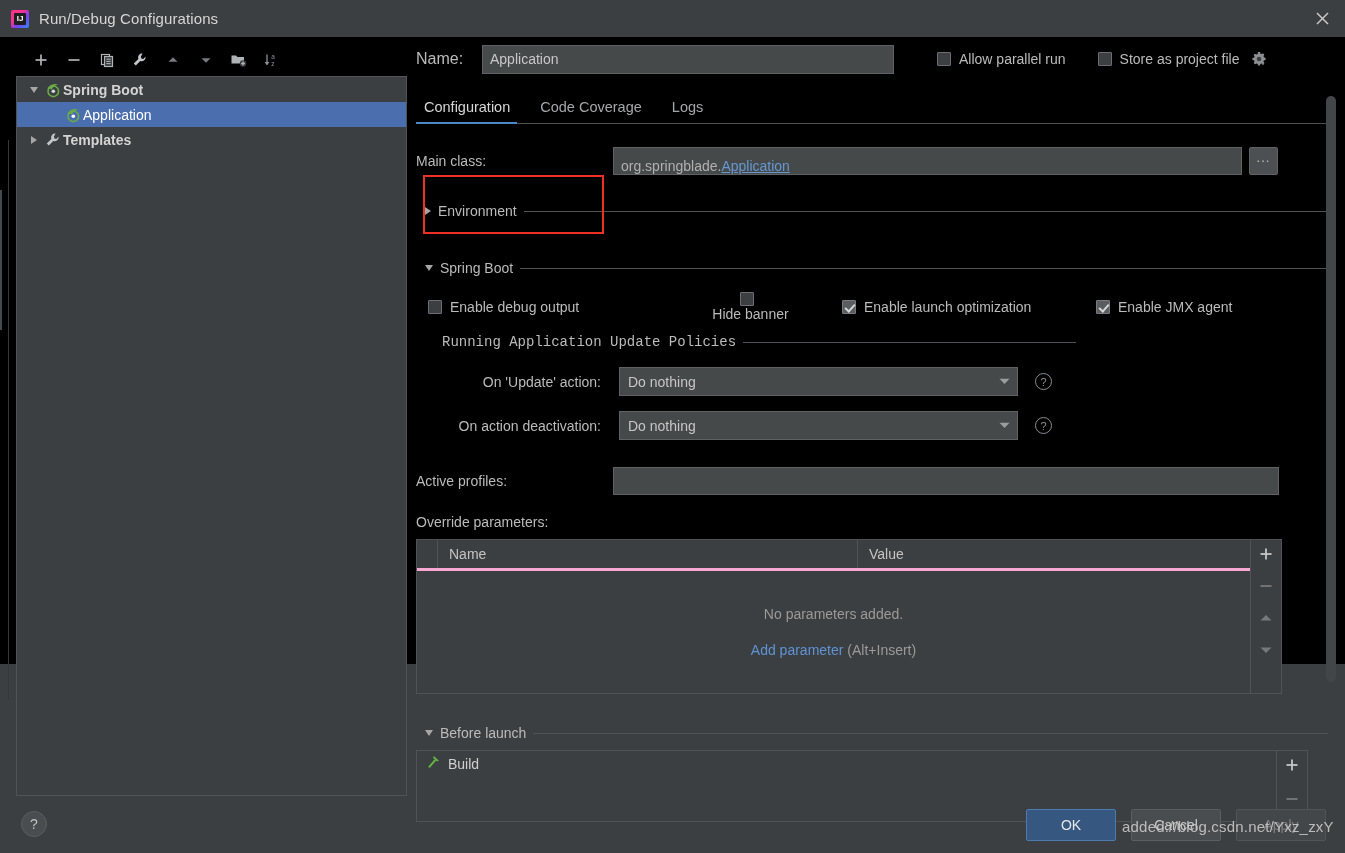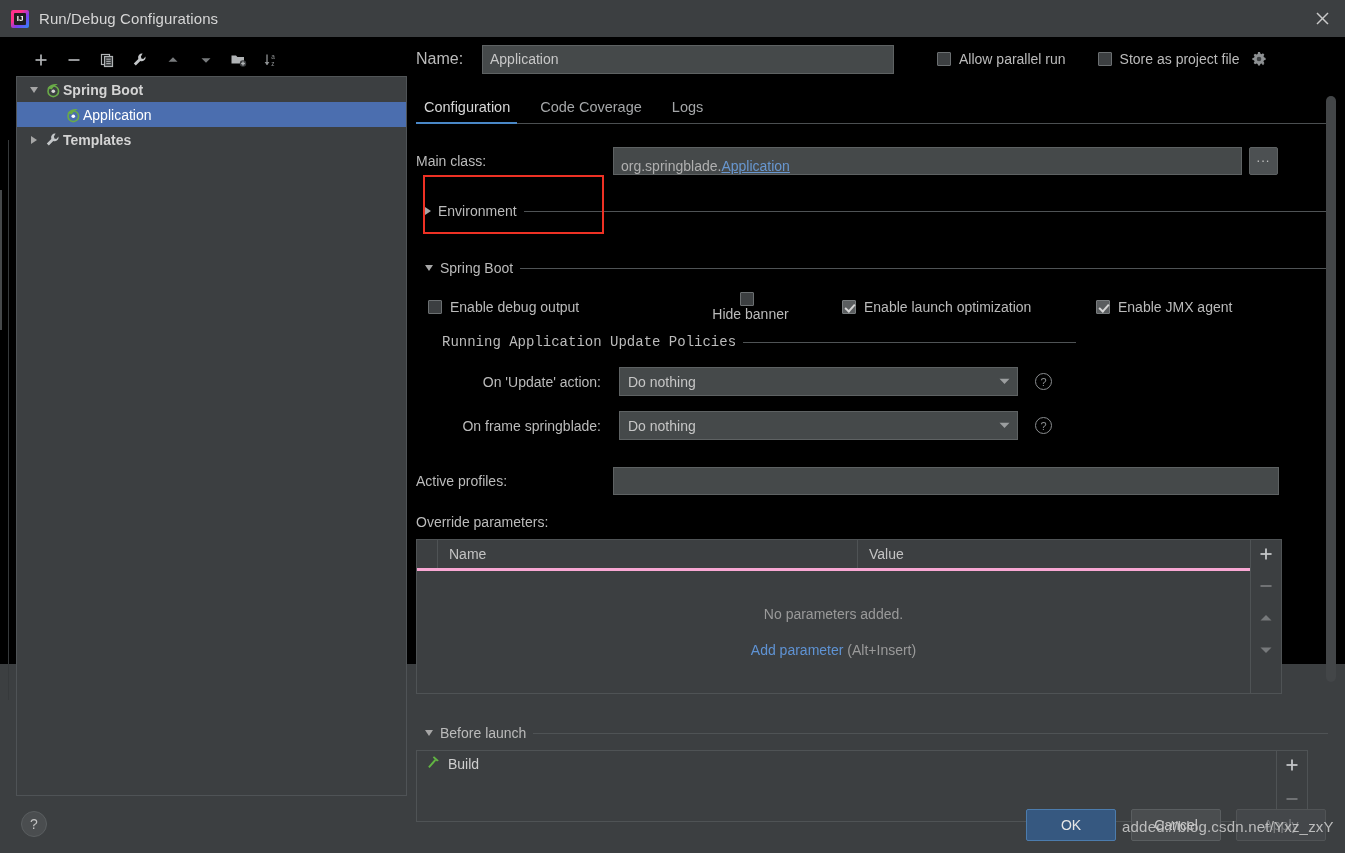--- a/index.html
+++ b/index.html
@@ -510,21 +510,21 @@
           <span class="combo-arrow">
             <svg width="11" height="7" viewBox="0 0 11 7">
                 <path d="M0.5 0.8 L5.5 6 L10.5 0.8 Z" fill="#9b9e9f"></path>
               </svg>
           </span>
         </div>
         <div class="help-icon">?</div>
       </div>
 
       <div class="row" style="margin-top:15px;">
-        <div class="field-label" style="width:185px; text-align:right;">On frame springblade:</div>
+        <div class="field-label" style="width:185px; text-align:right;">On action deactivation:</div>
         <div class="combo" style="margin-left:18px;">
           <span>Do nothing</span>
           <span class="combo-arrow">
             <svg width="11" height="7" viewBox="0 0 11 7">
                 <path d="M0.5 0.8 L5.5 6 L10.5 0.8 Z" fill="#9b9e9f"></path>
               </svg>
           </span>
         </div>
         <div class="help-icon">?</div>
       </div>

